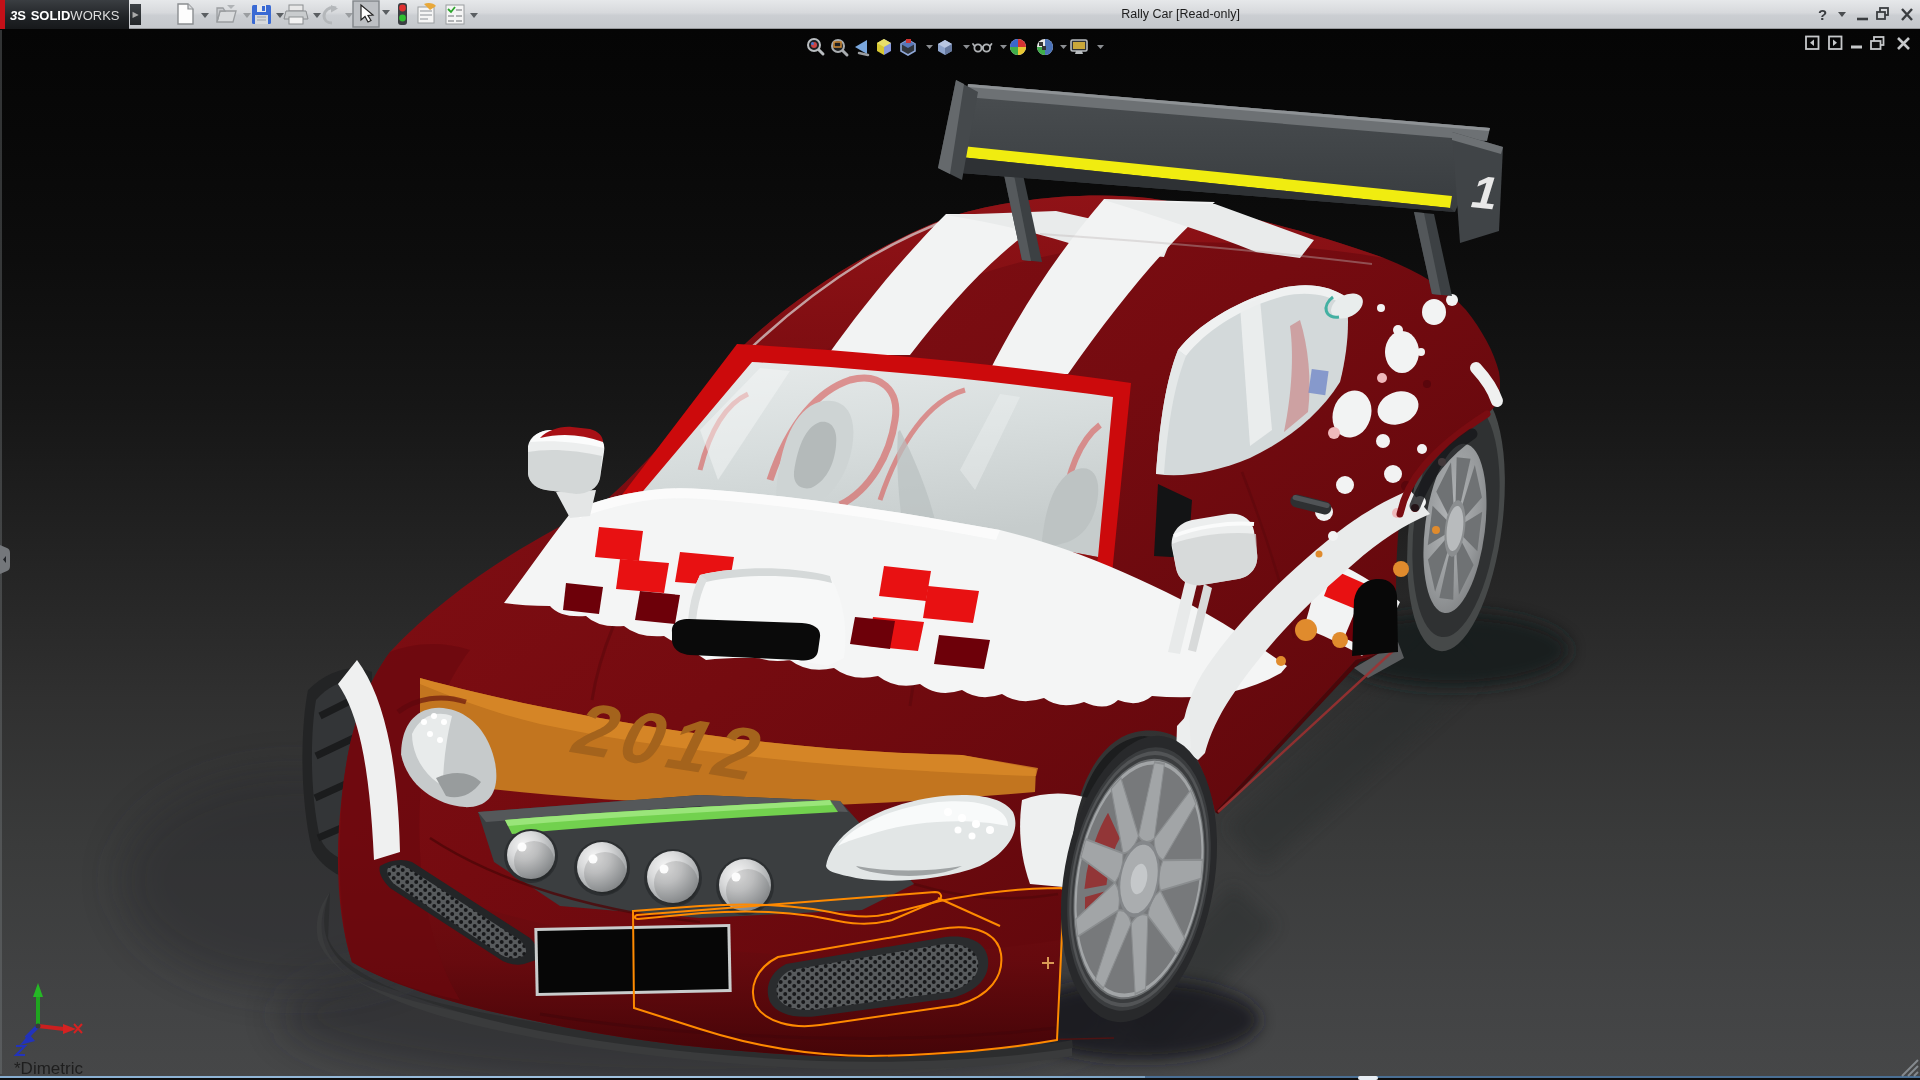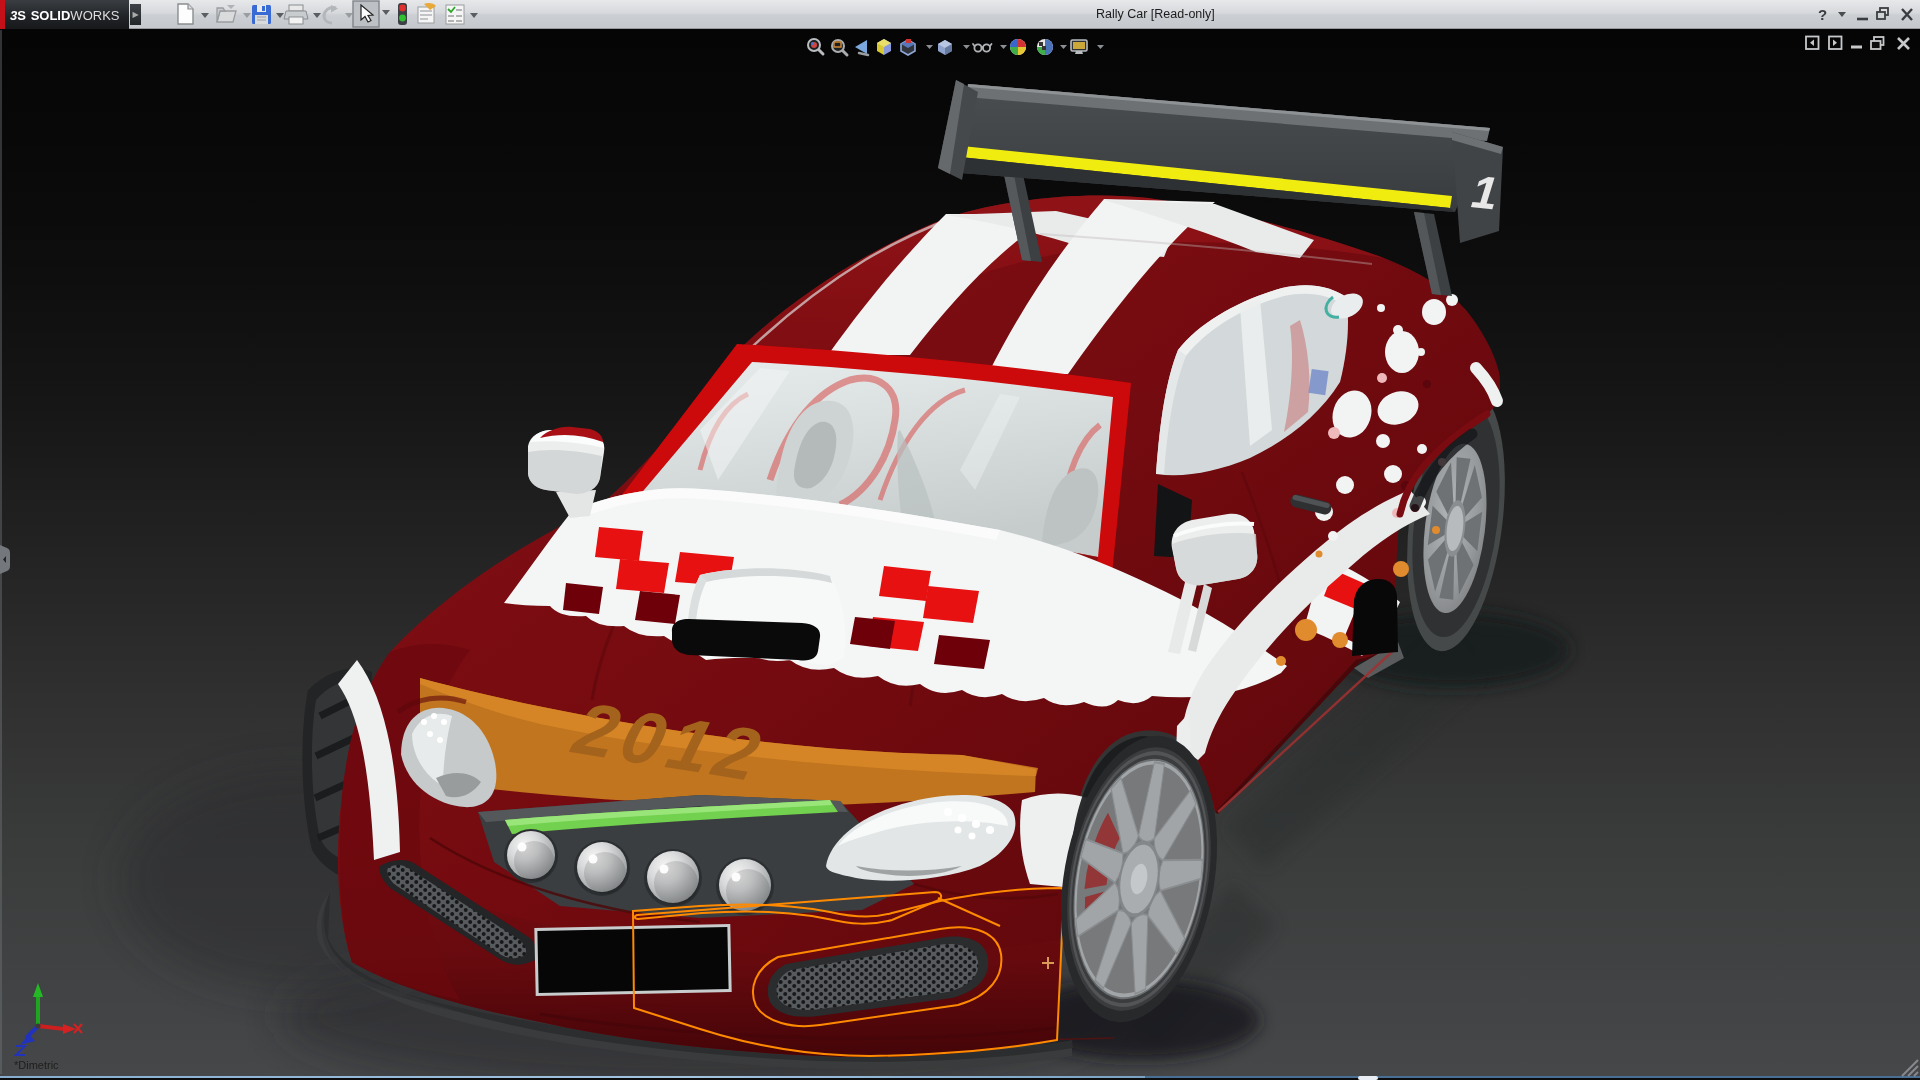--- a/index.html
+++ b/index.html
@@ -8,27 +8,27 @@
   #viewport{position:absolute;left:0;top:29px;width:1920px;height:1047px;
     background:linear-gradient(#050505 0%,#080808 10%,#0d0d0d 22%,#161616 36%,#232323 50%,#303030 64%,#3a3b3b 78%,#424344 92%,#464748 100%);}
   #mainsvg{position:absolute;left:0;top:0;}
   
   #titlebar{position:absolute;left:0;top:0;width:1920px;height:29px;
     background:linear-gradient(#e6e8ea 0%,#d7d9dc 45%,#cbced2 55%,#c5c8cc 100%);border-bottom:1px solid #97999c;box-sizing:border-box;}
   #logoblock{position:absolute;left:0;top:0;width:129px;height:29px;background:linear-gradient(#3a3e42,#202326 60%,#17191b);}
   #logored{position:absolute;left:0;top:0;width:5px;height:29px;background:#c41018;}
   #logotext{position:absolute;left:10px;top:8px;color:#fff;font-size:13px;white-space:nowrap;}
   #logoarrow{position:absolute;left:130px;top:4px;width:11px;height:21px;background:linear-gradient(#3e4246,#232629);color:#aaa;font-size:8px;line-height:21px;text-align:center;}
-  #title{position:absolute;left:1096px;top:0px;width:200px;height:19px;line-height:29px;text-align:left;color:#1c1c1c;font-size:12.5px;}
+  #title{position:absolute;left:1040px;top:0px;width:200px;height:19px;line-height:29px;text-align:right;color:#1c1c1c;font-size:12.5px;}
   
   #bstrip{position:absolute;left:0;top:1076px;width:1920px;height:4px;background:#0d0d0d;}
   #bstrip .blue{position:absolute;left:0;top:0;width:1145px;height:2px;background:linear-gradient(90deg,#86add0,#a3c5e2 60%,#7aa2c4);}
   #bstrip .blue2{position:absolute;left:1145px;top:0;width:775px;height:2px;background:#4a6f94;}
   #bstrip .blip{position:absolute;left:1358px;top:0;width:20px;height:4px;background:#e8eef4;border-radius:2px;}
-  #dimetric{position:absolute;left:14px;top:1059px;color:#1e1e1e;font-size:11px;}
+  #dimetric{position:absolute;left:14px;top:1059px;color:#1e1e1e;font-size:17px;}
 </style>
 </head>
 <body>
 <div id="root">
   <div id="viewport"></div>
   <svg id="mainsvg" width="1920" height="1080" viewBox="0 0 1920 1080" xmlns="http://www.w3.org/2000/svg">
     <defs>
       <linearGradient id="bodyg" x1="0" y1="0" x2="1" y2="1">
         <stop offset="0" stop-color="#871015"></stop>
           <stop offset=".45" stop-color="#750b10"></stop>

